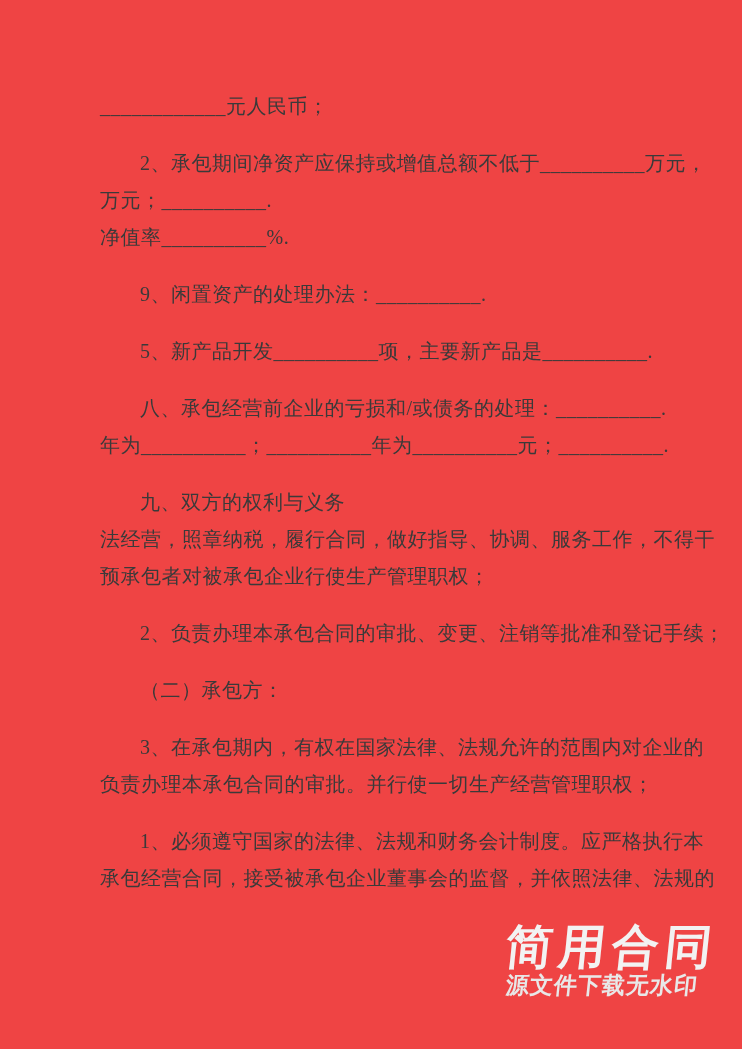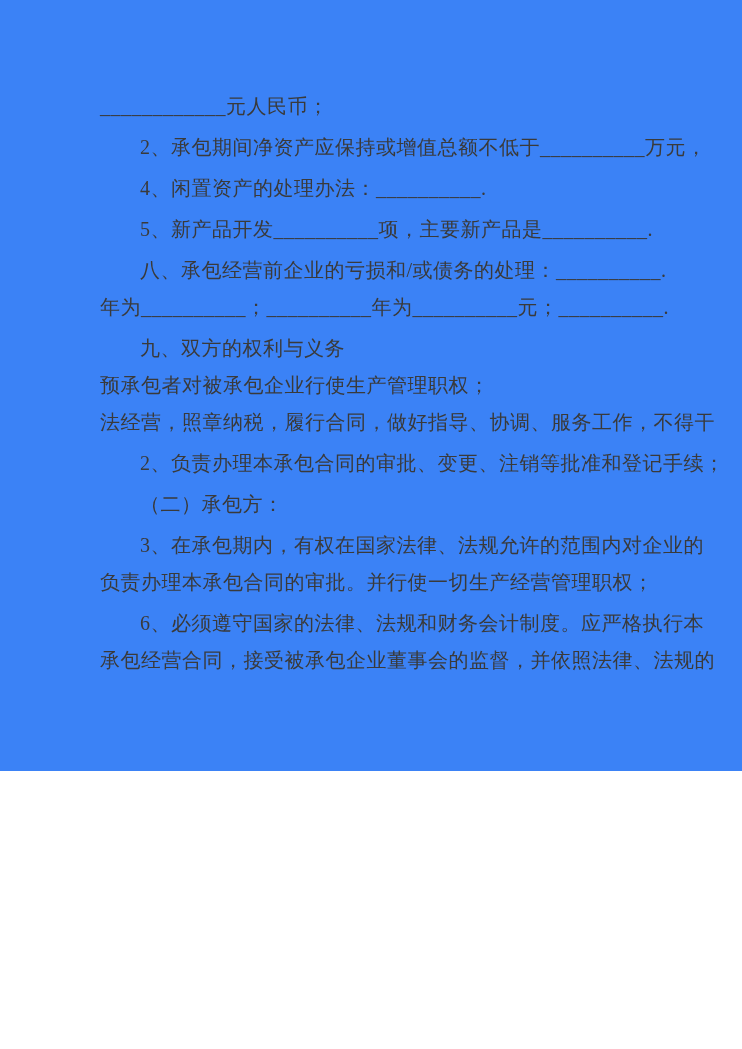--- a/index.html
+++ b/index.html
@@ -3,42 +3,42 @@
 <meta charset="utf-8">
 <style>
   html, body {
     margin: 0;
     padding: 0;
     background: #ffffff;
   }
   .page {
     position: relative;
     width: 742px;
-    height: 771px;
-    background: #3b82f6;
+    height: 1049px;
+    background: #ef4444;
     overflow: hidden;
     font-family: "Liberation Serif", "DejaVu Serif", serif;
   }
   .content {
     position: absolute;
     left: 100px;
     top: 88px;
     width: 548px;
     font-size: 20px;
     color: #3a3a3a;
     letter-spacing: 0.5px;
   }
   .line {
     line-height: 37px;
     white-space: nowrap;
   }
   
   .line.ind {
     text-indent: 40px;
-    margin-top: 4px;
+    margin-top: 20px;
   }
   .watermark-brand {
     position: absolute;
     left: 506px;
     top: 916px;
     font-family: "Liberation Sans", "DejaVu Sans", sans-serif;
     font-weight: bold;
     font-size: 47px;
     letter-spacing: 6px;
     color: #f2f2f2;
@@ -58,30 +58,32 @@
     white-space: nowrap;
   }
 </style>
 </head>
 <body>
 
 <div class="page">
   <div class="content">
     <div class="line">____________元人民币；</div>
     <div class="line ind">2、承包期间净资产应保持或增值总额不低于__________万元，</div>
-    <div class="line ind">4、闲置资产的处理办法：__________.</div>
+    <div class="line">万元；__________.</div>
+    <div class="line">净值率__________%.</div>
+    <div class="line ind">9、闲置资产的处理办法：__________.</div>
     <div class="line ind">5、新产品开发__________项，主要新产品是__________.</div>
     <div class="line ind">八、承包经营前企业的亏损和/或债务的处理：__________.</div>
     <div class="line">年为__________；__________年为__________元；__________.</div>
     <div class="line ind">九、双方的权利与义务</div>
+    <div class="line">法经营，照章纳税，履行合同，做好指导、协调、服务工作，不得干</div>
     <div class="line">预承包者对被承包企业行使生产管理职权；</div>
-    <div class="line">法经营，照章纳税，履行合同，做好指导、协调、服务工作，不得干</div>
     <div class="line ind">2、负责办理本承包合同的审批、变更、注销等批准和登记手续；</div>
     <div class="line ind">（二）承包方：</div>
     <div class="line ind">3、在承包期内，有权在国家法律、法规允许的范围内对企业的</div>
     <div class="line">负责办理本承包合同的审批。并行使一切生产经营管理职权；</div>
-    <div class="line ind">6、必须遵守国家的法律、法规和财务会计制度。应严格执行本</div>
+    <div class="line ind">1、必须遵守国家的法律、法规和财务会计制度。应严格执行本</div>
     <div class="line">承包经营合同，接受被承包企业董事会的监督，并依照法律、法规的</div>
   </div>
 
   <div class="watermark-brand">简用合同</div>
   <div class="watermark-tagline">源文件下载无水印</div>
 </div>
 
 </body></html>

